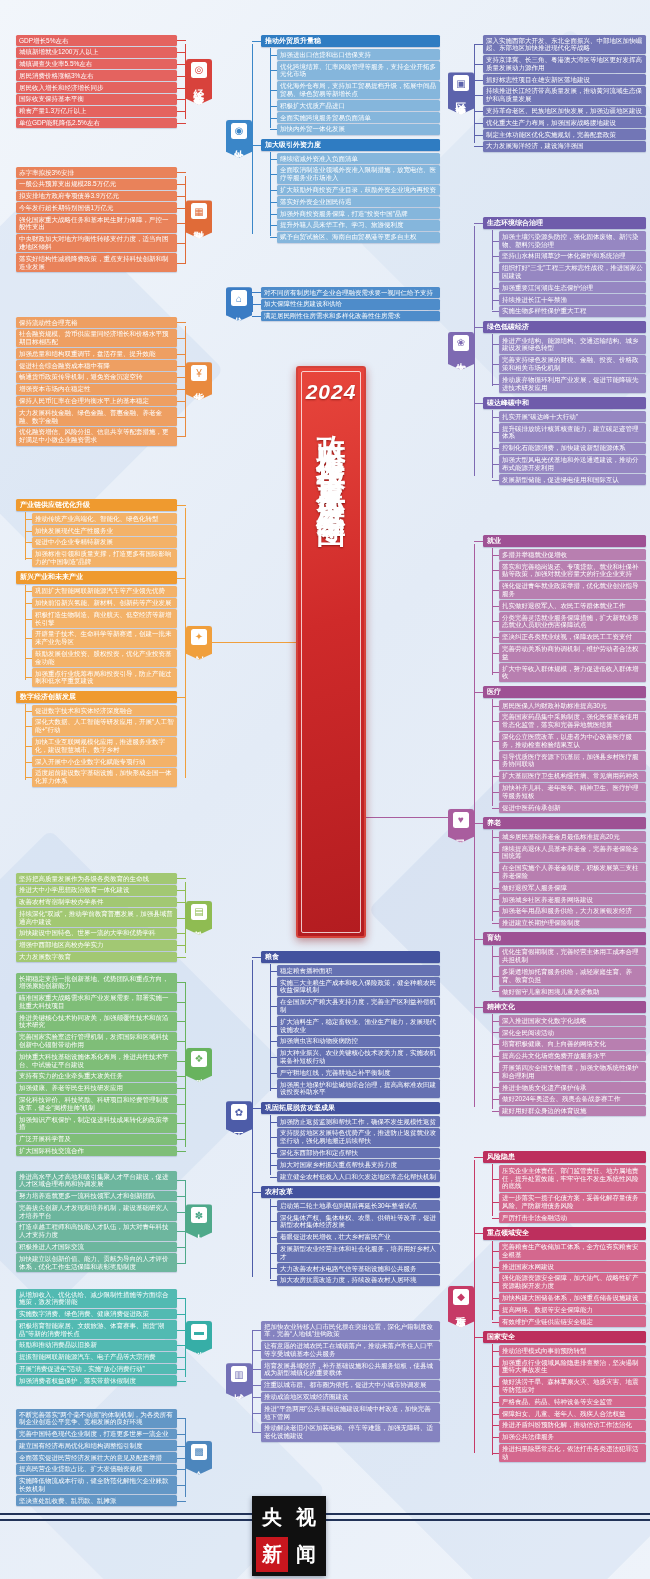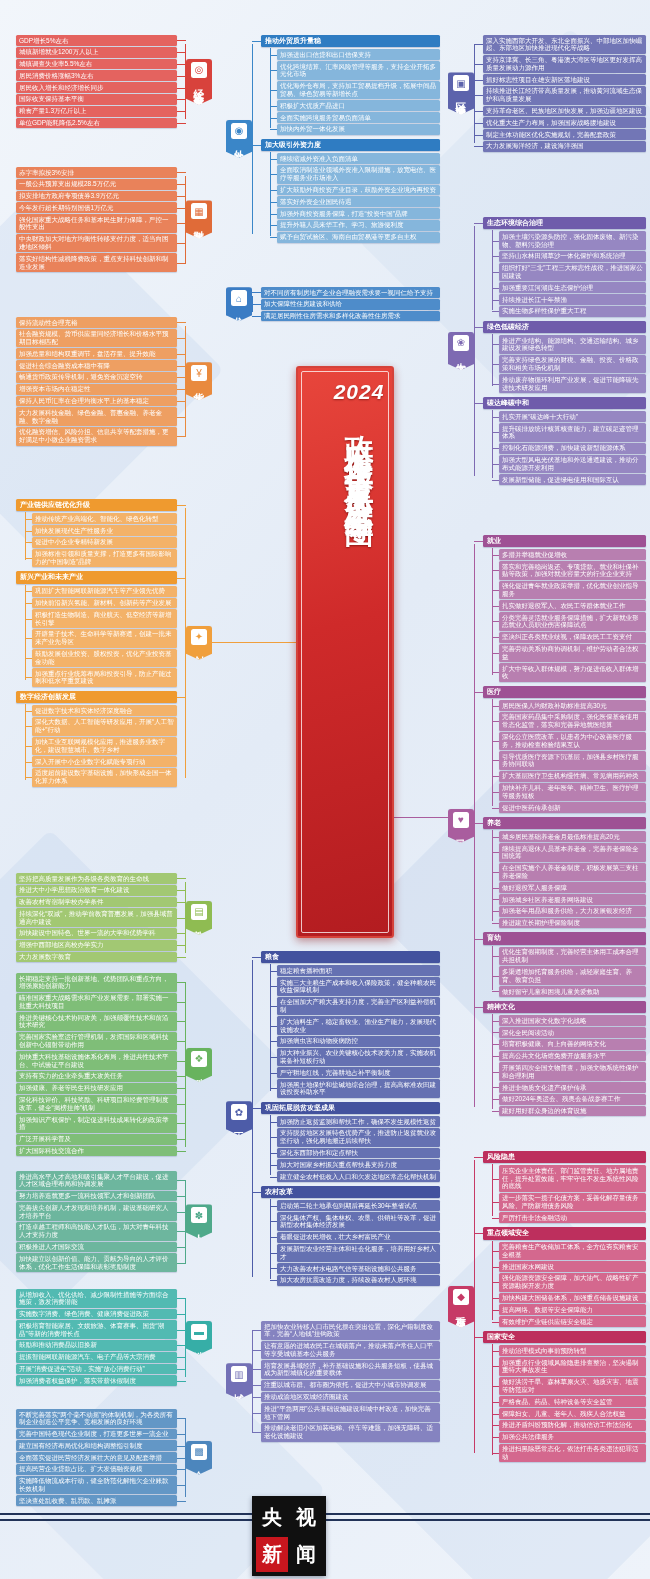--- a/index.html
+++ b/index.html
@@ -46,21 +46,21 @@
   .node{width:26px;flex:0 0 26px;background:var(--nbg);color:#fff;display:flex;flex-direction:column;
     align-items:center;padding:3px 0 8px 0;border-radius:3px;box-shadow:0 1px 3px rgba(40,60,110,0.35);
     clip-path:polygon(0 0,100% 0,100% calc(100% - 6px),50% 100%,0 calc(100% - 6px));}
   .nicon{width:16px;height:16px;background:#fff;color:var(--nbg);border-radius:2.5px;display:flex;
     align-items:center;justify-content:center;font-size:10px;margin-bottom:3px;}
   .vlabel{writing-mode:vertical-rl;font-size:10.5px;font-weight:bold;letter-spacing:2px;line-height:1;}
 
   .banner{position:absolute;left:296px;top:366px;width:66px;height:568px;z-index:5;
     background:linear-gradient(165deg,#e8463c 0%,#cf2a2a 45%,#b31c20 100%);
     border:2px solid #d5423a;border-radius:3px;box-shadow:0 3px 8px rgba(140,20,20,0.45);
-    display:flex;flex-direction:column;align-items:center;padding-left:28px;}
+    display:flex;flex-direction:column;align-items:center;}
   .banner::before{content:'';position:absolute;inset:3px;border:1px solid rgba(255,255,255,0.75);border-radius:2px;pointer-events:none;}
   .banner-year{color:#fff;font-weight:bold;font-style:italic;font-size:21px;margin-top:12px;letter-spacing:1px;
     text-shadow:0 1px 2px rgba(90,0,0,0.5);}
   .banner-title{writing-mode:vertical-rl;color:#fff;font-weight:bold;font-size:29px;letter-spacing:6.5px;
     margin-top:8px;text-shadow:0 1px 2px rgba(90,0,0,0.55);line-height:1;}
 
   .link{position:absolute;z-index:1;}
   .link-innovation{left:212px;top:642px;width:84px;border-top:1.5px solid #f09f3c;}
   .link-livelihood{left:362px;top:817px;width:86px;border-top:1.5px solid #a95d9e;}
 

